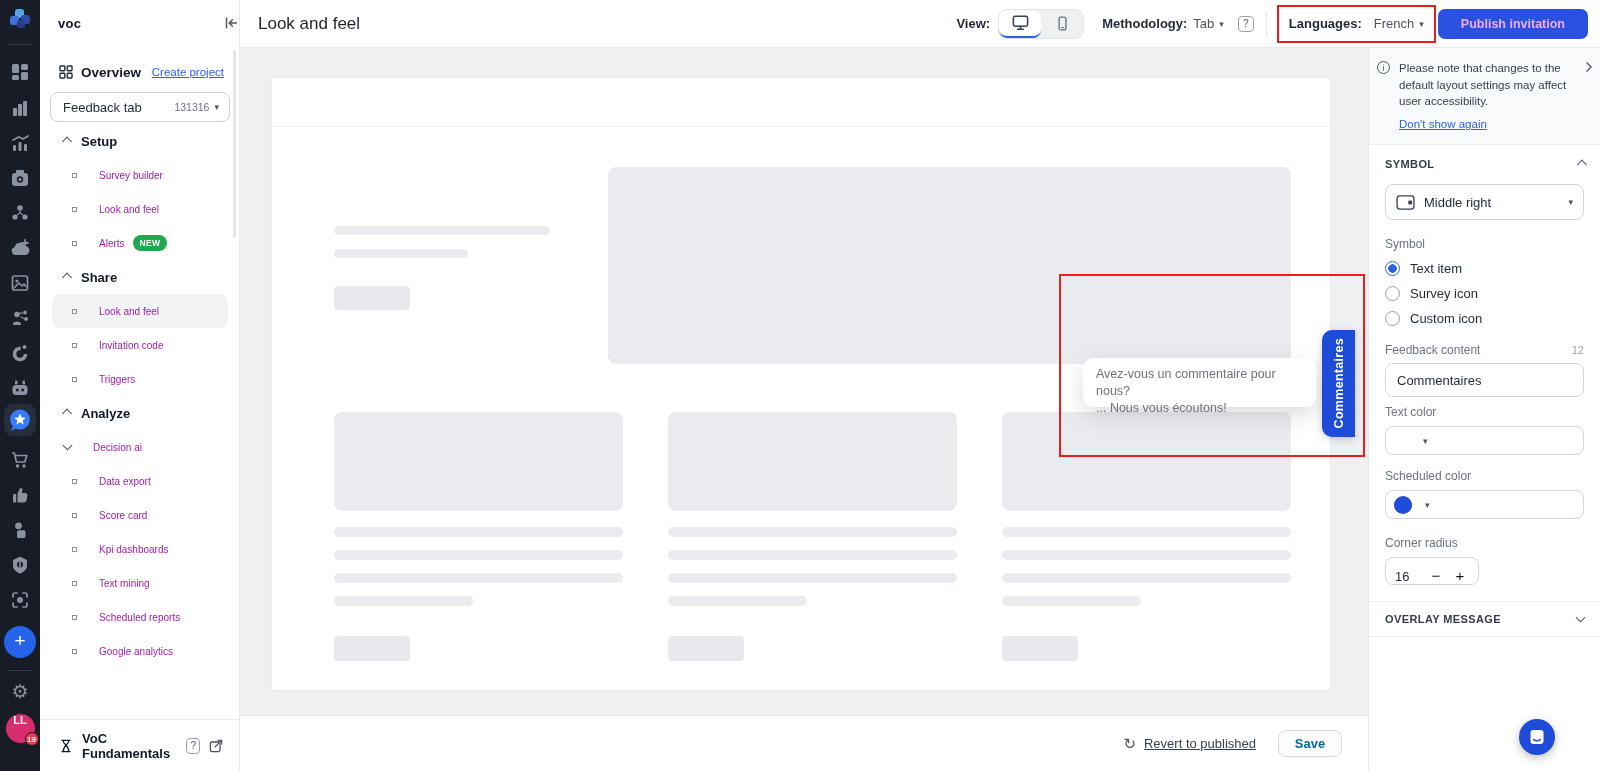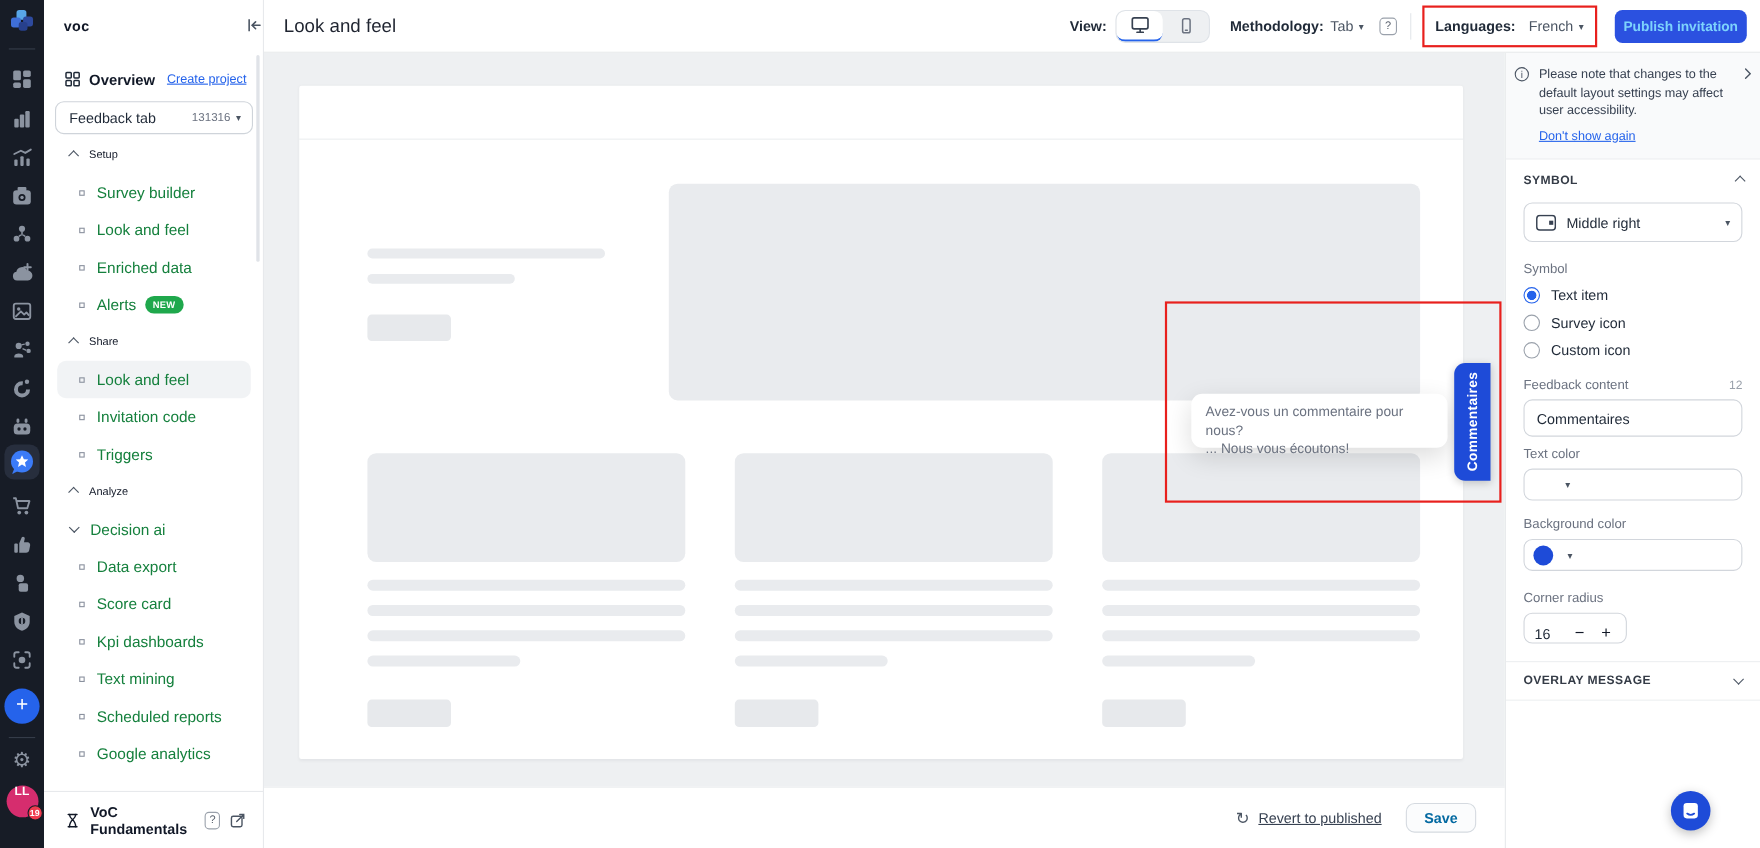--- a/index.html
+++ b/index.html
@@ -31,43 +31,43 @@
   .sb-select-count { margin-left:auto; font-size:10.5px; color:#6b7280; }
   .sb-caret { font-size:9px; color:#4b5563; margin-left:5px; }
   #sb-sections { position:absolute; left:0; top:124px; width:200px; }
   .sb-row { height:34px; display:flex; align-items:center; margin:0 12px; border-radius:8px; padding-left:10px; }
   .sb-row.header { padding-left:10px; }
   .sb-row.item { padding-left:20px; }
   .sb-row.active { background:#f1f3f5; }
   .chev { display:inline-block; width:7px; height:7px; border-left:1.6px solid #4b5563; border-bottom:1.6px solid #4b5563; }
   .chev.up { transform:rotate(135deg) translate(-1px,-1px); }
   .chev.down { transform:rotate(-45deg); margin-top:-3px; }
-  .sb-sec-label { font-size:10px; font-weight:normal; color:#111827; margin-left:12px; }
+  .sb-sec-label { font-size:13px; font-weight:bold; color:#111827; margin-left:12px; }
   .sb-bullet { width:5px; height:5px; border:1.2px solid #8a919e; display:inline-block; }
-  .sb-item-label { font-size:14px; color:#15803d; margin-left:11px; }
+  .sb-item-label { font-size:10px; color:#a21caf; margin-left:22px; }
   .badge-new { margin-left:8px; background:#1fa84c; color:#fff; font-size:8.5px; font-weight:bold; padding:3px 7px; border-radius:9px; letter-spacing:.3px; }
   .sb-scrollthumb { position:absolute; right:3px; top:50px; width:3px; height:188px; background:#e0e3e8; border-radius:2px; }
   .sb-footer { position:absolute; left:0; bottom:0; width:200px; height:52px; border-top:1px solid #e7e9ec; display:flex; align-items:center; padding:0 16px 0 18px; gap:8px; }
   .sb-foot-label { font-size:13px; font-weight:bold; color:#111827; }
   .qbox { width:16px; height:16px; border:1.3px solid #9aa1ab; border-radius:4px; color:#555d69; font-size:10px; display:flex; align-items:center; justify-content:center; }
   .sb-ext { margin-left:auto; display:flex; }
 
   
   #topbar { position:absolute; left:240px; top:0; width:1360px; height:48px; background:#fff; border-bottom:1px solid #e8eaec; display:flex; align-items:center; padding:0 12px 0 18px; z-index:25; }
   .tb-title { font-size:17px; font-weight:500; color:#1f2430; }
   .tb-right { margin-left:auto; display:flex; align-items:center; }
   .tb-label { font-size:13px; font-weight:bold; color:#1f2937; }
   .view-toggle { display:flex; margin-left:8px; background:#eef0f2; border:1px solid #dfe3e8; border-radius:9px; overflow:hidden; height:30px; }
   .vt-btn { width:42px; display:flex; align-items:center; justify-content:center; }
   .vt-btn.active { background:#fff; border-radius:8px; border-bottom:2px solid #2563eb; }
   .tb-dd { font-size:13px; color:#4b5563; margin-left:6px; }
   .help-q { margin-left:14px; }
   .tb-divider { width:1px; height:24px; background:#e3e6ea; margin:0 10px 0 12px; }
   .lang-box { display:flex; align-items:center; border:2px solid #e8201d; height:38px; padding:0 10px; }
-  .publish-btn { margin-left:16px; height:30px; padding:0 8px; background:#2b51e0; color:#7dd3fc; border:none; border-radius:7px; font-size:12.5px; font-weight:bold; font-family:inherit; cursor:pointer; }
+  .publish-btn { margin-left:2px; height:30px; padding:0 23px; background:#2b51e0; color:#f0abfc; border:none; border-radius:7px; font-size:12.5px; font-weight:bold; font-family:inherit; cursor:pointer; }
   .gap18 { width:18px; } .gap6 { width:6px; }
 
   
   #preview { position:absolute; left:240px; top:48px; width:1128px; height:667px; background:#eef0f2; overflow:hidden; }
   .page { position:absolute; left:32px; top:30px; width:1058px; height:612px; background:#fff; border-radius:2px; box-shadow:0 1px 3px rgba(16,24,40,.05); }
   .page-header { height:49px; border-bottom:1px solid #eceef0; }
   .sk { background:#e9ebee; border-radius:5px; }
   .sk-btn { background:#e7e9ec; border-radius:4px; }
   .hero { position:absolute; left:336px; top:89px; width:683px; height:197px; background:#e9ebee; border-radius:8px; }
   .cols { position:absolute; left:62px; top:334px; width:957px; display:grid; grid-template-columns:1fr 1fr 1fr; column-gap:45px; }
@@ -307,24 +307,20 @@
       <div class="sb-row item">
         <span class="sb-bullet"></span>
         <span class="sb-item-label">Survey builder</span>
       </div>
       <div class="sb-row item">
         <span class="sb-bullet"></span>
         <span class="sb-item-label">Look and feel</span>
       </div>
       <div class="sb-row item">
         <span class="sb-bullet"></span>
-        <span class="sb-item-label">Enriched data</span>
-      </div>
-      <div class="sb-row item">
-        <span class="sb-bullet"></span>
         <span class="sb-item-label">Alerts</span>
         <span class="badge-new">NEW</span>
       </div>
       <div class="sb-row header">
         <span class="chev up"></span>
         <span class="sb-sec-label">Share</span>
       </div>
       <div class="sb-row item active">
         <span class="sb-bullet"></span>
         <span class="sb-item-label">Look and feel</span>
@@ -523,21 +519,21 @@
 
     <div class="colors-row">
       <div class="color-stack">
         <div class="p-label">Text color</div>
         <div class="swatch-box">
           <span class="swatch-white"></span>
           <span class="sb-caret">▾</span>
         </div>
       </div>
       <div class="color-stack">
-        <div class="p-label">Background color</div>
+        <div class="p-label">Scheduled color</div>
         <div class="swatch-box">
           <span class="swatch-blue"></span>
           <span class="sb-caret">▾</span>
         </div>
       </div>
     </div>
 
     <div class="p-label">Corner radius</div>
     <div class="stepper">
       <span class="stepper-val">16</span>

